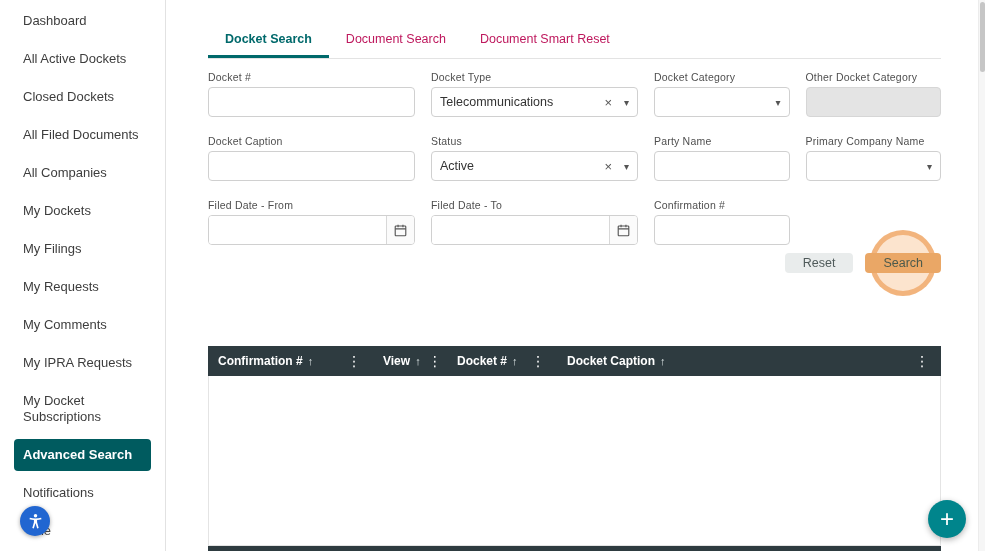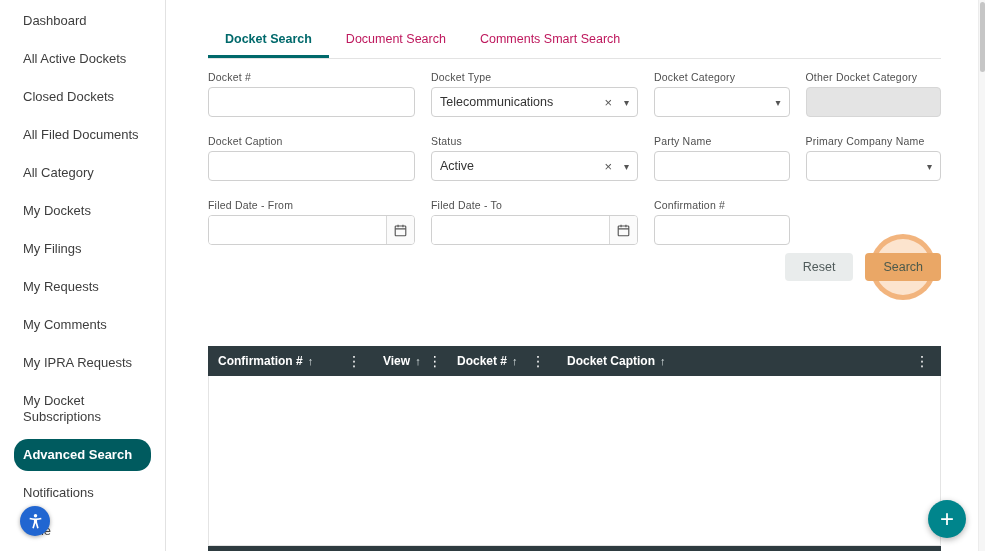--- a/index.html
+++ b/index.html
@@ -3,21 +3,21 @@
 <meta charset="utf-8">
 <style>
   * { box-sizing: border-box; margin: 0; padding: 0; }
   html,body { background:#ffffff; }
   body { font-family: "Liberation Sans", sans-serif; }
   .screen { position:relative; width:985px; height:551px; background:#fff; overflow:hidden; }
 
   
   .sidebar { position:absolute; left:0; top:0; width:166px; height:551px; background:#fff; border-right:1px solid #e2e2e2; padding-top:2px; }
   .side-item { padding:11px 10px 11px 23px; font-size:13px; line-height:16px; color:#3d3d3d; cursor:pointer; }
-  .side-item.selected { background:#005b5f; color:#fff; font-weight:bold; border-radius:14px; margin:3px 14px; padding:8px 9px 8px 9px; }
+  .side-item.selected { background:#005b5f; color:#fff; font-weight:bold; border-radius:4px; margin:3px 14px; padding:8px 9px 8px 9px; }
   .side-item.partial { padding-left:38px; color:#4a4a4a; }
   .a11y-btn { position:absolute; left:20px; top:506px; width:30px; height:30px; border-radius:50%; background:#2166d1; display:flex; align-items:center; justify-content:center; box-shadow:0 1px 4px rgba(0,0,0,.35); cursor:pointer; }
 
   
   .main { position:absolute; left:167px; top:0; width:811px; height:551px; background:#fff; padding:0 37px 0 41px; }
 
   .tabs { display:flex; margin-top:24px; border-bottom:1px solid #e3e3e3; }
   .tab { padding:8px 17px 9px; font-size:12.5px; color:#be185d; border-bottom:3px solid transparent; cursor:pointer; white-space:nowrap; }
   .tab.active { color:#00696b; font-weight:bold; border-bottom-color:#00696b; }
 
@@ -27,21 +27,21 @@
   .txt:disabled { background:#e4e4e4; border-color:#d6d6d6; }
   .select { display:flex; align-items:center; height:30px; border:1px solid #d0d0d0; border-radius:4px; padding:0 8px; font-size:12.5px; color:#333; cursor:pointer; background:#fff; }
   .select .val { flex:1; overflow:hidden; white-space:nowrap; }
   .select .clear { color:#555; font-size:13px; padding:0 6px; cursor:pointer; }
   .select .caret { color:#555; font-size:10px; padding-left:6px; }
   .date-wrap { display:flex; align-items:stretch; height:30px; border:1px solid #d0d0d0; border-radius:4px; overflow:hidden; background:#fff; }
   .date-wrap input { flex:1; border:none; outline:none; padding:0 8px; font-size:12.5px; min-width:0; }
   .cal-btn { width:28px; display:flex; align-items:center; justify-content:center; border-left:1px solid #d8d8d8; background:#fbfbfb; cursor:pointer; }
 
   .actions { display:flex; justify-content:flex-end; align-items:center; gap:12px; margin-top:8px; }
-  .btn { height:28px; border:none; border-radius:4px; font-size:12.5px; font-family:"Liberation Sans",sans-serif; cursor:pointer; padding:0 18px; }
+  .btn { height:20px; border:none; border-radius:4px; font-size:12.5px; font-family:"Liberation Sans",sans-serif; cursor:pointer; padding:0 18px; }
   .btn.reset { background:#e9ecec; color:#4f5a5a; }
   .btn.search { background:#eaa766; color:#4c5a4c; position:relative; z-index:1; }
   .search-wrap { position:relative; display:inline-flex; align-items:center; justify-content:center; }
   .halo { position:absolute; left:50%; top:50%; width:66px; height:66px; transform:translate(-50%,-50%); border-radius:50%; background:rgba(244,164,93,0.30); border:5px solid rgba(233,140,58,0.55); pointer-events:none; z-index:0; }
 
   
   .results { position:absolute; left:208px; top:346px; width:733px; }
   .thead { display:flex; align-items:center; height:30px; background:#2e3b40; color:#fff; }
   .col { display:flex; align-items:center; gap:5px; padding:0 10px; height:100%; }
   .col .hlabel { font-size:12px; font-weight:bold; white-space:nowrap; }
@@ -59,21 +59,21 @@
 </head>
 <body>
 
 <div class="screen">
 
   <nav class="sidebar">
     <div class="side-item">Dashboard</div>
     <div class="side-item">All Active Dockets</div>
     <div class="side-item">Closed Dockets</div>
     <div class="side-item">All Filed Documents</div>
-    <div class="side-item">All Category</div>
+    <div class="side-item">All Companies</div>
     <div class="side-item">My Dockets</div>
     <div class="side-item">My Filings</div>
     <div class="side-item">My Requests</div>
     <div class="side-item">My Comments</div>
     <div class="side-item">My IPRA Requests</div>
     <div class="side-item">My Docket Subscriptions</div>
     <div class="side-item selected">Advanced Search</div>
     <div class="side-item">Notifications</div>
     <div class="side-item partial">ile</div>
     <div class="a11y-btn">
@@ -84,21 +84,21 @@
         </svg>
       </span>
     </div>
   </nav>
 
   <main class="main">
 
     <div class="tabs">
       <div class="tab active">Docket Search</div>
       <div class="tab">Document Search</div>
-      <div class="tab">Comments Smart Search</div>
+      <div class="tab">Document Smart Reset</div>
     </div>
 
     <div class="form-grid">
 
       <div>
         <div class="field-label">Docket #</div>
         <input class="txt" type="text" value="" style="">
       </div>
 
       <div>

